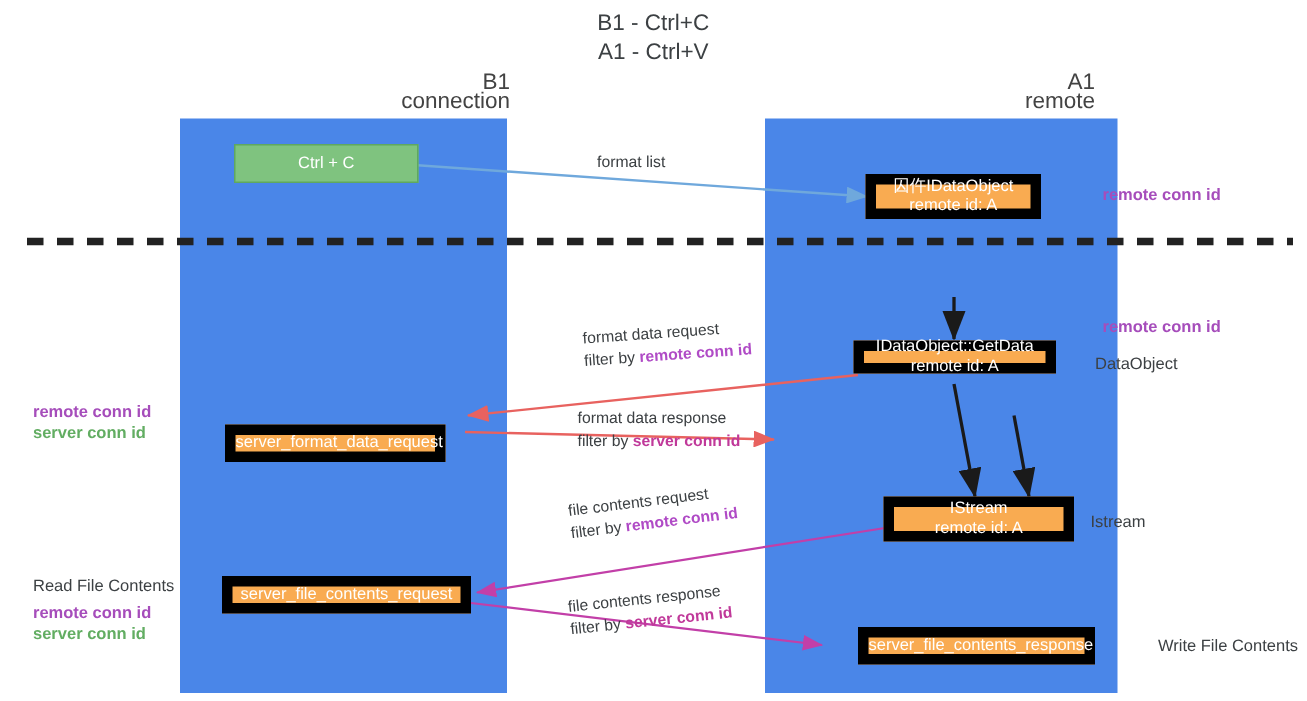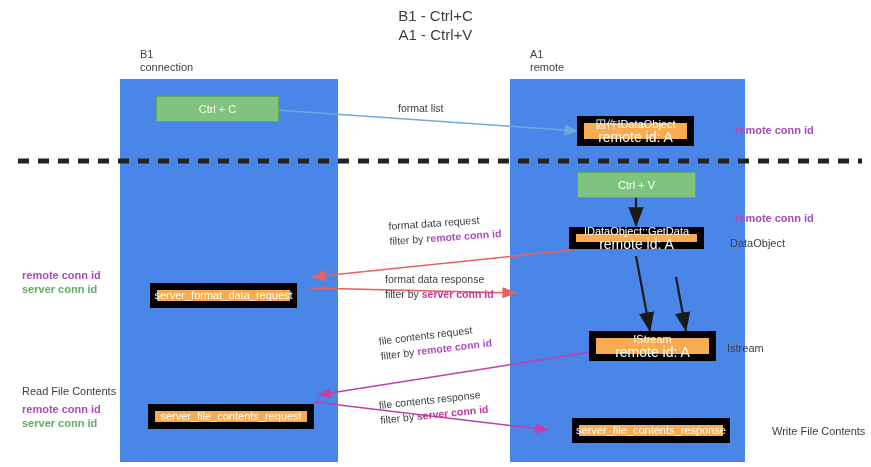--- a/index.html
+++ b/index.html
@@ -10,40 +10,40 @@
     color:#3c4043;
     overflow:hidden;
   }
   #stage{position:relative;width:871px;height:467px;}
 
   
   .lane{position:absolute;background:#4a86e8;}
 
   
   .lane-head{
-    position:absolute;text-align:left;line-height:13px;
-    font-size:11px;color:#434343;white-space:pre-line;
+    position:absolute;text-align:right;line-height:13px;
+    font-size:15px;color:#434343;white-space:pre-line;
   }
 
   
   .title{
     position:absolute;left:0;right:0;top:6px;
     text-align:center;font-size:15px;line-height:19px;
     color:#3c4043;white-space:pre-line;
   }
 
   
   .box{
     position:absolute;box-sizing:border-box;
-    display:flex;flex-direction:column;align-items:center;justify-content:center;
+    display:flex;flex-direction:column;justify-content:center;
     text-align:center;color:#ffffff;font-size:11px;line-height:13px;
   }
   .box.green{background:#7fc37f;border:1px solid #5fa85f;}
   .box.orange{background:#f9ab51;border:7px solid #000000;}
-  .box .l2{font-size:14px;}
+  .box .l2{font-size:11px;}
 
   
   .note{
     position:absolute;font-size:11px;line-height:14px;white-space:pre-line;
   }
   .note.purple{color:#a64dbb;font-weight:bold;}
   .note.green{color:#62ad62;font-weight:bold;}
   .note.dark{color:#3c4043;}
 
   
@@ -110,40 +110,37 @@
 
   <div class="box green" style="left:156px;top:96px;width:123px;height:26px;">
     <span>Ctrl + C</span>
   </div>
 
   <div class="box orange" style="left:577px;top:116px;width:117px;height:30px;">
     <span>囚仵IDataObject</span>
     <span class="l2">remote id: A</span>
   </div>
 
-  <div class="box green" style="left:577px;top:172px;width:119px;height:26px;">
-    <span>Ctrl + V</span>
-  </div>
 
   <div class="box orange" style="left:569px;top:227px;width:135px;height:22px;">
     <span>IDataObject::GetData</span>
     <span class="l2">remote id: A</span>
   </div>
 
   <div class="box orange" style="left:150px;top:283px;width:147px;height:25px;">
     <span>server_format_data_request</span>
   </div>
 
 
   <div class="box orange" style="left:589px;top:331px;width:127px;height:30px;">
     <span>IStream</span>
     <span class="l2">remote id: A</span>
   </div>
 
-  <div class="box orange" style="left:148px;top:384px;width:166px;height:25px;margin-top:20px;">
+  <div class="box orange" style="left:148px;top:384px;width:166px;height:25px;">
     <span>server_file_contents_request</span>
   </div>
 
   <div class="box orange" style="left:548px;top:418px;width:158px;height:25px;margin-left:24px;">
     <span>server_file_contents_response</span>
   </div>
 
   <div class="elabel" style="left:398px;top:101px;">format list</div>
 
   <div class="elabel" style="left:388px;top:219px;transform:rotate(-4deg);">

